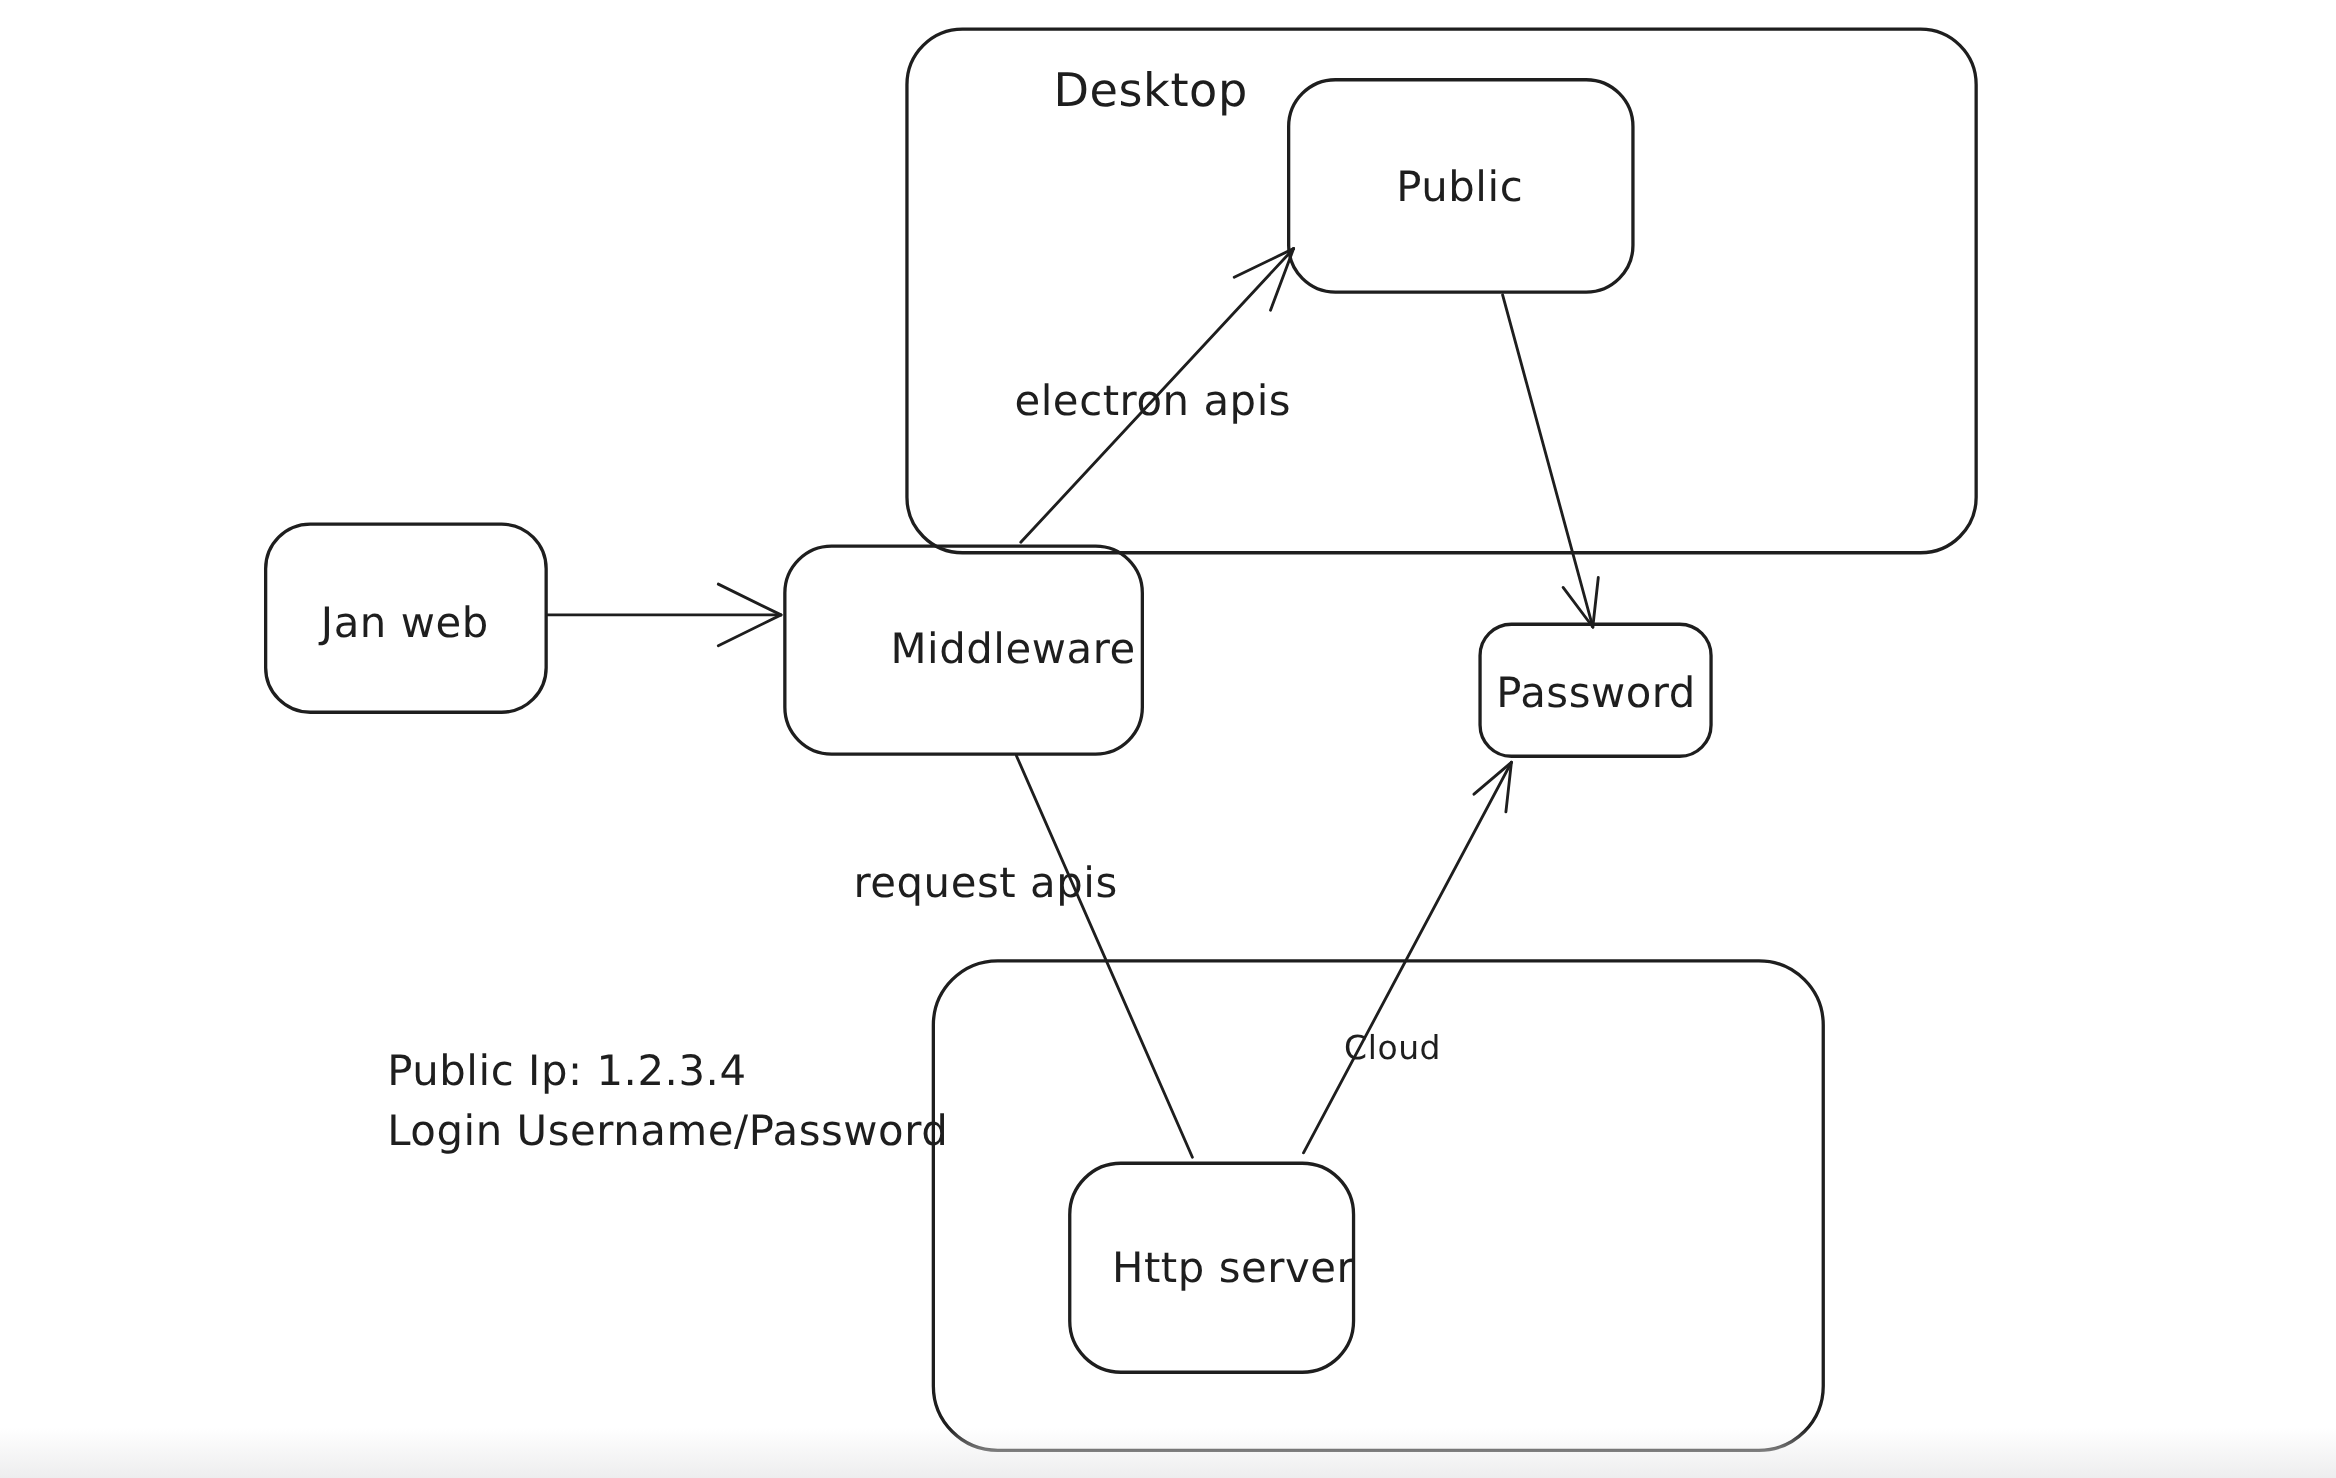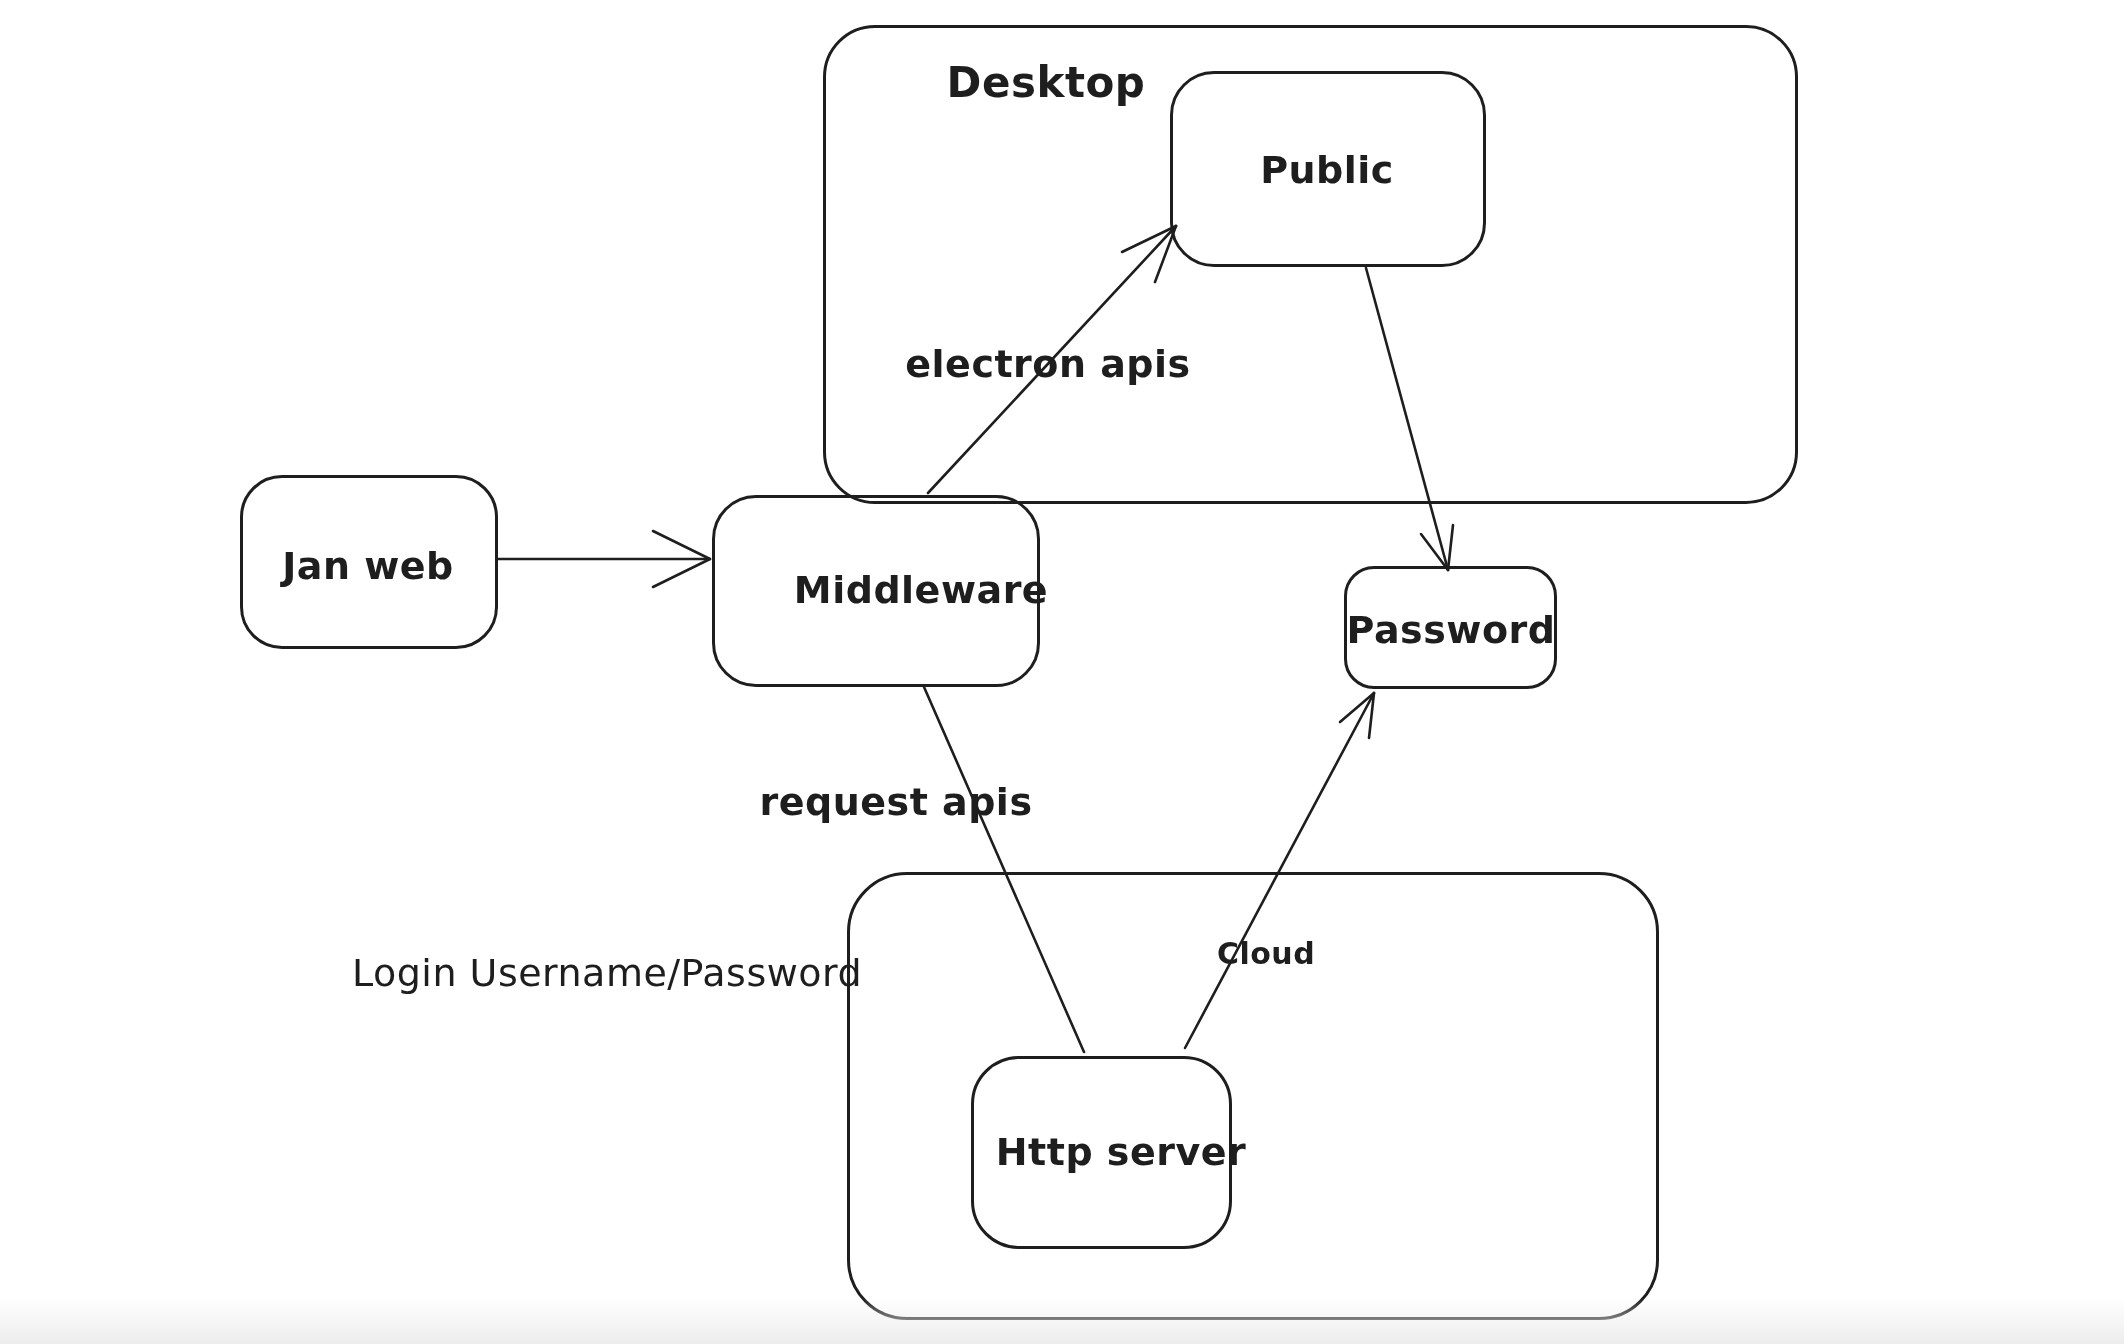--- a/index.html
+++ b/index.html
@@ -45,21 +45,20 @@
   .box-plugins   { left: 1344px; top: 566px;  width: 213px; height: 123px; border-radius: 30px; }
   .box-http      { left: 971px;  top: 1056px; width: 261px; height: 193px; border-radius: 48px; }
 
   .label {
     position: absolute;
     transform: translate(-50%, -50%);
     font-size: 38px;
     letter-spacing: 0.5px;
     white-space: nowrap;
     color: #1e1e1e;
-    font-weight: bold;
   }
   .label-desktop { left: 1046px; top: 82px;  font-size: 42px; }
   .label-bridge  { left: 1327px; top: 170px; }
   .label-jan-web { left: 368px;  top: 566px; }
   .label-middleware { left: 921px; top: 590px; }
   .label-plugins { left: 1451px; top: 630px; }
   .label-http    { left: 1101px; top: 1152px; margin-left: 20px; }
   .label-cloud   { left: 1266px; top: 953px; font-size: 30px; }
   .label-electron-apis { left: 1048px; top: 364px; }
   .label-request-paths { left: 896px;  top: 802px; }
@@ -135,17 +134,18 @@
   <div class="label label-jan-web">Jan web</div>
   <div class="label label-bridge">Public</div>
   <div class="label label-middleware">Middleware</div>
   <div class="label label-plugins">Password</div>
   <div class="label label-http">Http server</div>
 
   <div class="label label-electron-apis">electron apis</div>
   <div class="label label-request-paths">request apis</div>
 
   <div class="annotation">
+    <div>Public Ip: 1.2.3.4</div>
     <div>Login Username/Password</div>
   </div>
 
   <div class="bottom-fade"></div>
 </div>
 
 </body></html>

